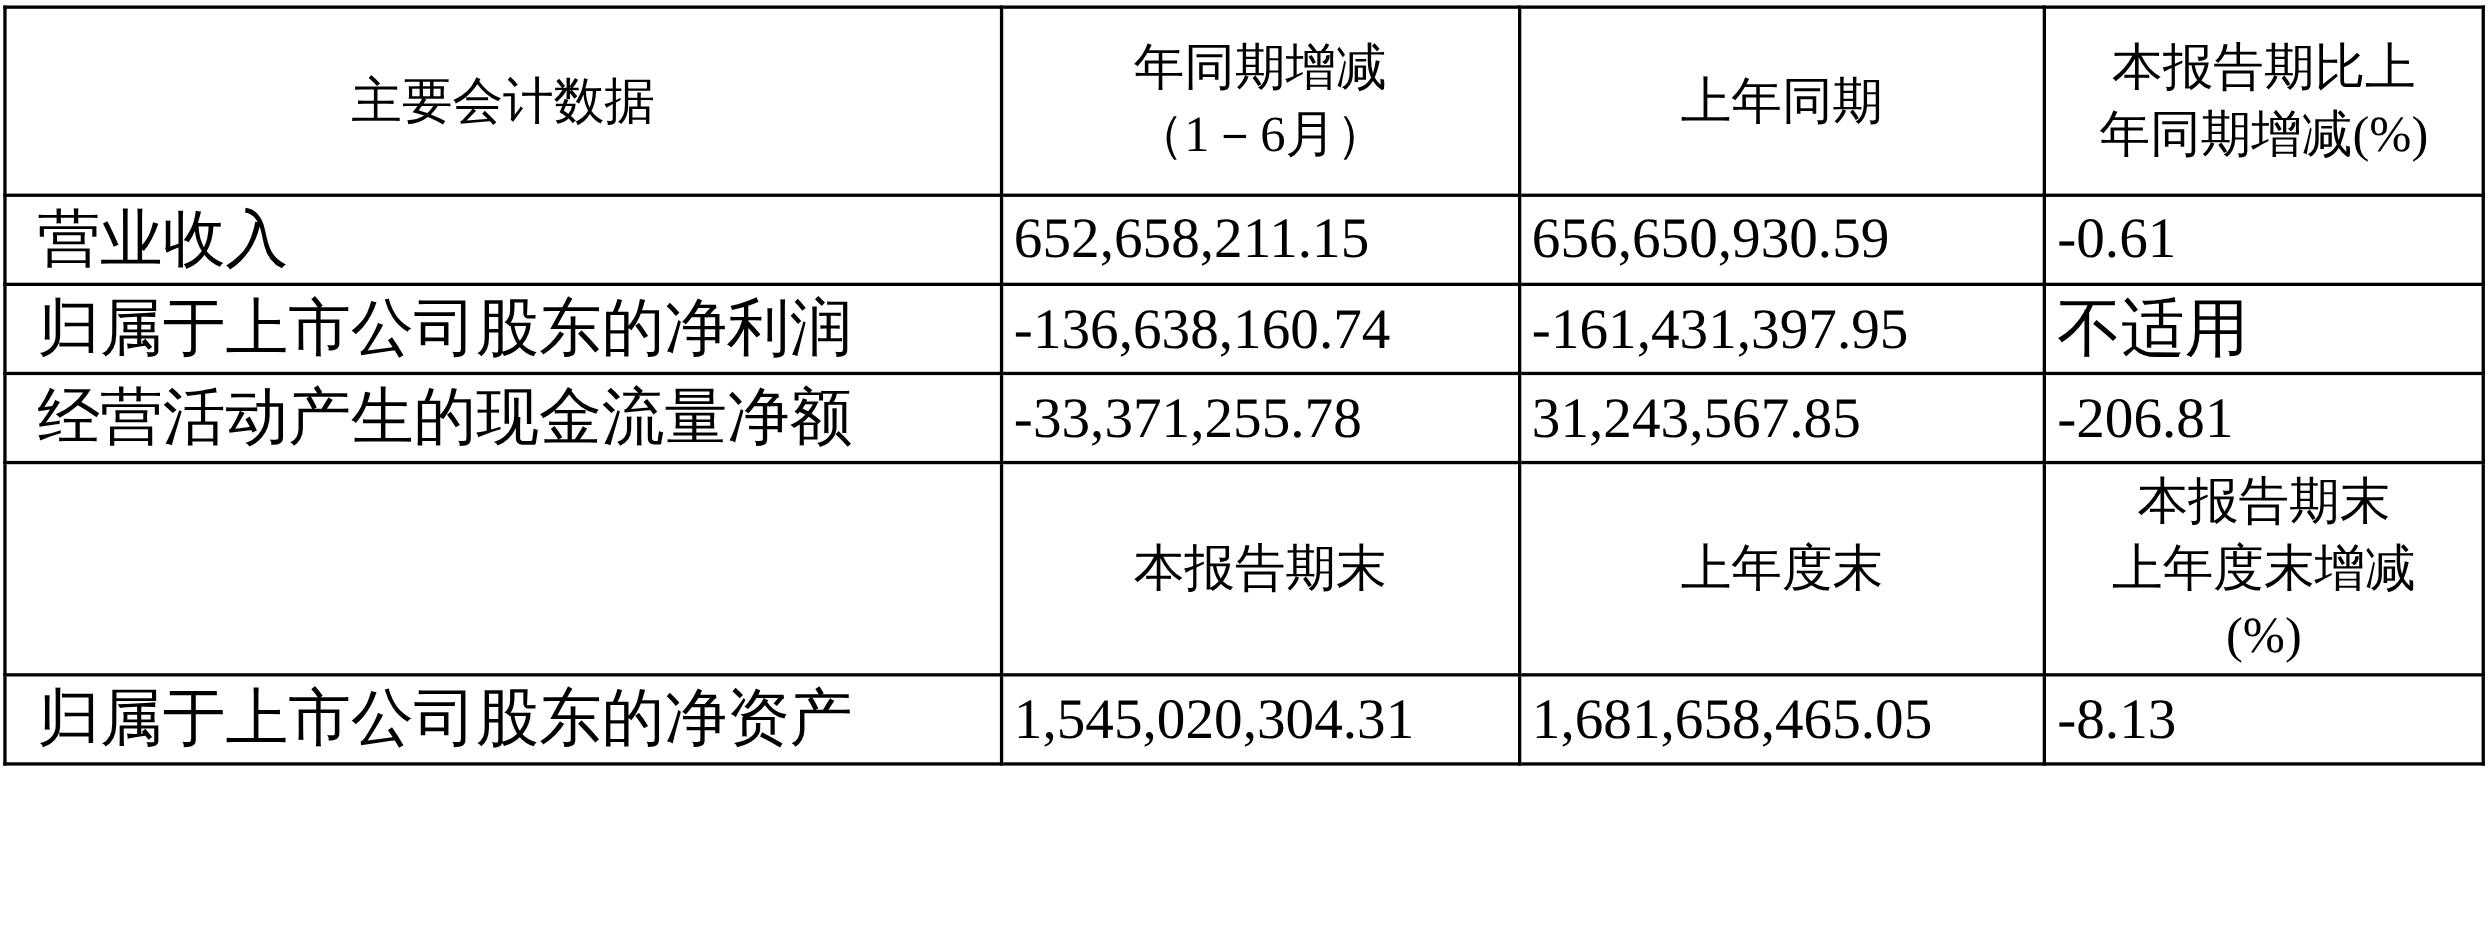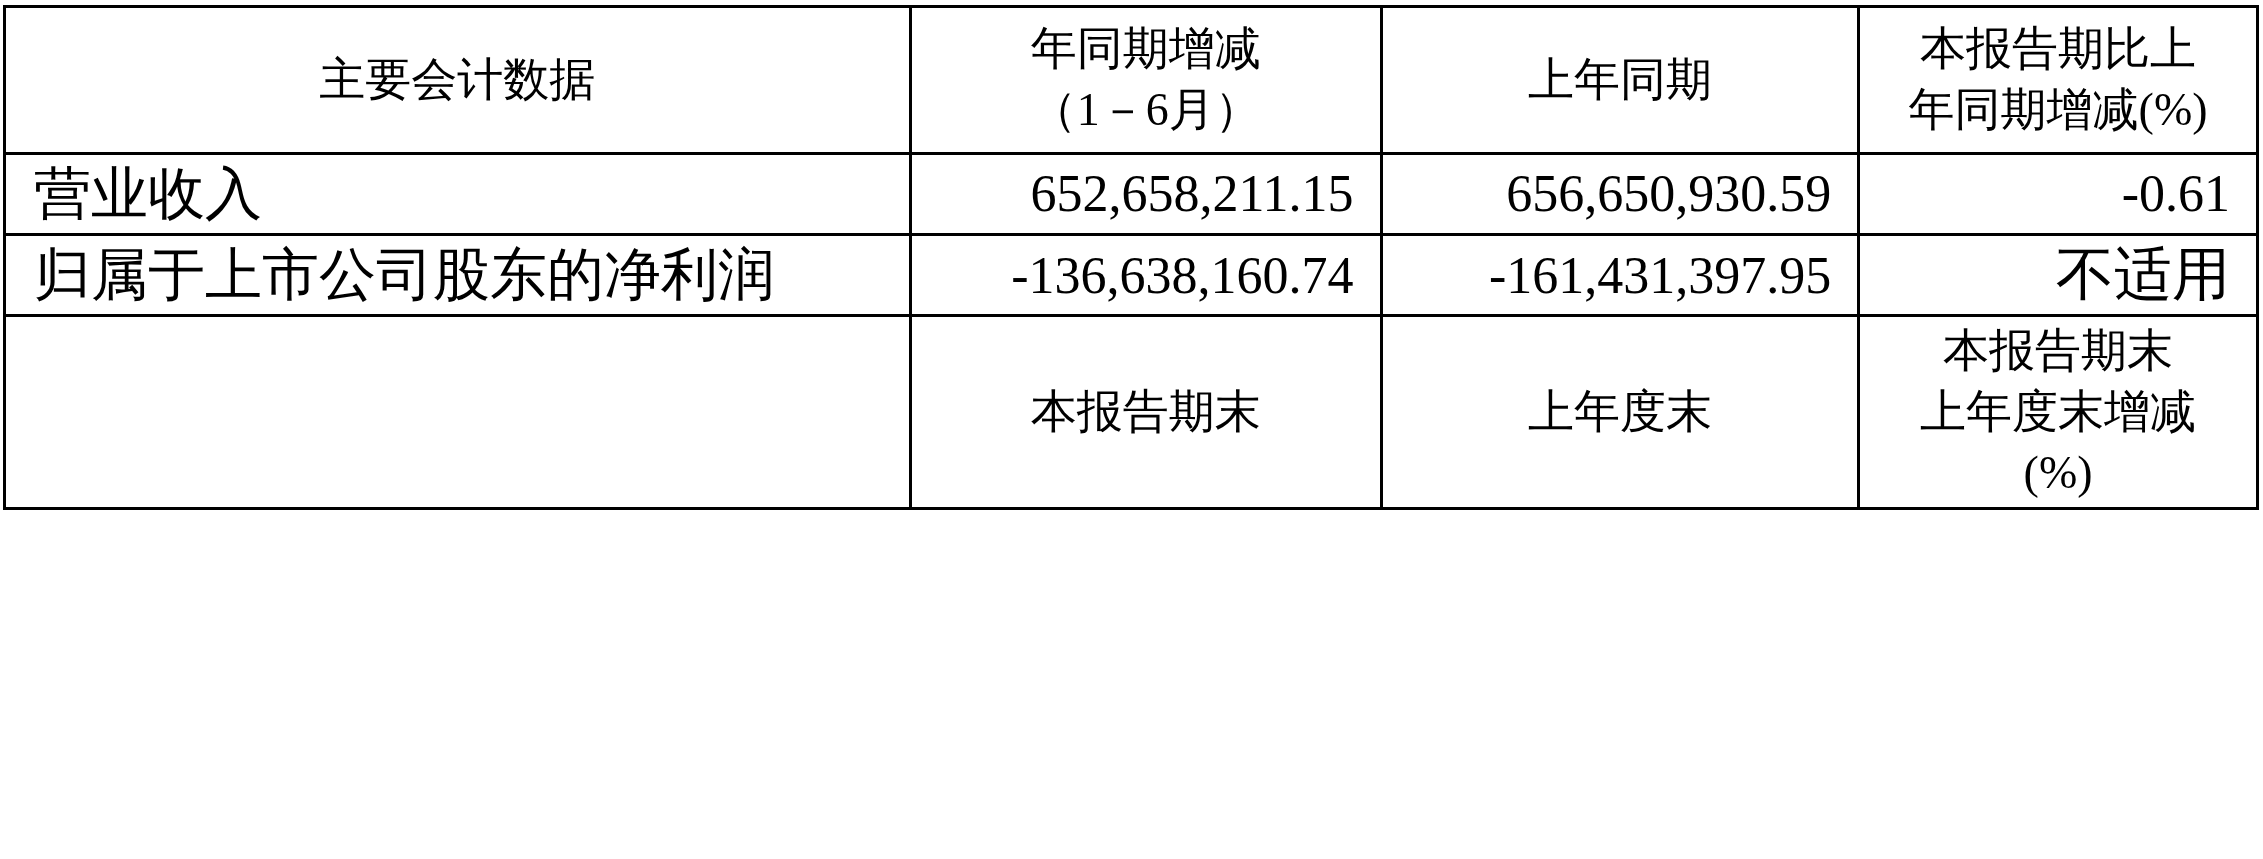--- a/index.html
+++ b/index.html
@@ -35,30 +35,30 @@
     line-height: 1.32;
     padding: 2px 10px;
   }
   .c-label {
     text-align: left;
     font-size: 57px;
     line-height: 1.3;
     padding: 2px 12px 2px 28px;
   }
   .c-num {
-    text-align: right;
+    text-align: left;
     font-size: 52px;
     line-height: 1.1;
     padding: 2px 26px 2px 10px;
     white-space: nowrap;
   }
   .c-num.cjk {
     font-size: 58px;
   }
-  tr.rh1 { height: 147px; }
+  tr.rh1 { height: 171px; }
   tr.rstd { height: 72px; }
   tr.rtall { height: 145px; }
   tr.rh2 { height: 193px; }
   tr.r5 { height: 78px; }
 </style>
 </head>
 <body>
 
 <div class="page">
   <table class="fin">
@@ -95,32 +95,44 @@
     </tr>
 
     <tr class="rstd">
       <td class="c-label">归属于上市公司股东的净利润</td>
       <td class="c-num">-136,638,160.74</td>
       <td class="c-num">-161,431,397.95</td>
       <td class="c-num cjk">不适用</td>
     </tr>
 
 
+    <tr class="rstd">
+      <td class="c-label">经营活动产生的现金流量净额</td>
+      <td class="c-num">-33,371,255.78</td>
+      <td class="c-num">31,243,567.85</td>
+      <td class="c-num">-206.81</td>
+    </tr>
 
     <tr class="rh2">
       <td class="c-head"></td>
       <td class="c-head">
         <div>本报告期末</div>
       </td>
       <td class="c-head">
         <div>上年度末</div>
       </td>
       <td class="c-head">
         <div>本报告期末</div>
         <div>上年度末增减</div>
         <div>(%)</div>
       </td>
     </tr>
 
+    <tr class="r5">
+      <td class="c-label">归属于上市公司股东的净资产</td>
+      <td class="c-num">1,545,020,304.31</td>
+      <td class="c-num">1,681,658,465.05</td>
+      <td class="c-num">-8.13</td>
+    </tr>
 
   </tbody>
     </table>
 </div>
 
 </body></html>

